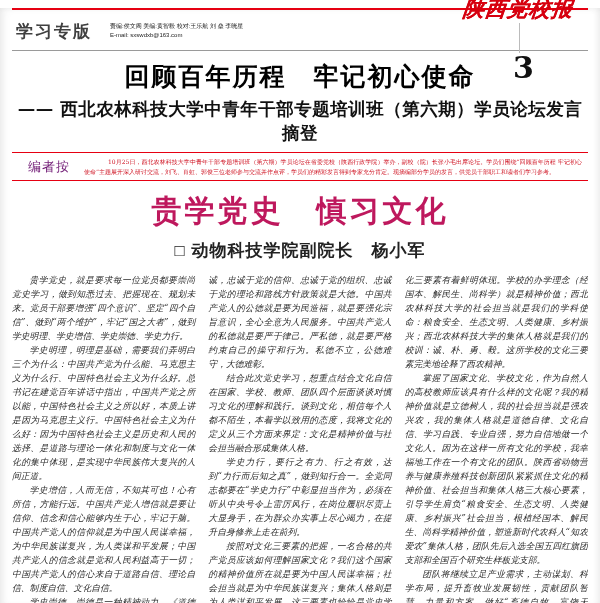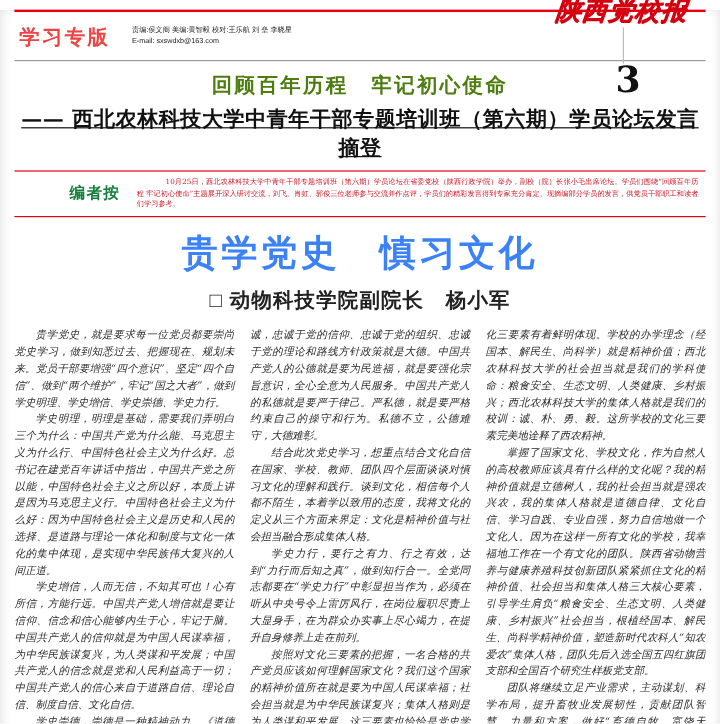--- a/index.html
+++ b/index.html
@@ -9,59 +9,59 @@
   .page {
     position: relative; width: 600px; height: 603px; background: #fff;
     box-shadow: inset 4px 0 8px rgba(0,0,0,0.05), inset -3px 0 6px rgba(0,0,0,0.04), inset 0 -4px 8px rgba(0,0,0,0.06);
     padding: 0 12px;
   }
 
   .top-rule { margin-top: 8px; height: 2px; background: #e60012; }
 
   
   .masthead-bar { display: flex; align-items: center; height: 40px; padding: 2px 2px 0 4px; }
-  .edition { font-family: "Liberation Sans", sans-serif; font-size: 17px; font-weight: bold; color: #ef4444; letter-spacing: 2px; white-space: nowrap; }
+  .edition { font-family: "Liberation Sans", sans-serif; font-size: 17px; font-weight: bold; color: #404040; letter-spacing: 2px; white-space: nowrap; }
   .credits { margin-left: 18px; font-family: "Liberation Sans", sans-serif; font-size: 6px; color: #222; line-height: 9px; flex: 1; }
   .right-group { display: flex; align-items: center; white-space: nowrap; flex-direction: column; }
   .date-block { text-align: left; margin-right: 8px; }
   .date { font-family: "Liberation Sans", sans-serif; font-size: 7.5px; font-weight: bold; color: #111; }
   .date-en { font-size: 4.8px; font-style: italic; color: #555; letter-spacing: 0.6px; margin-top: 1px; }
   .masthead-script {
     font-family: "DejaVu Serif", serif; font-style: italic; font-weight: bold;
     font-size: 21px; color: #d6000f; letter-spacing: 1px; transform: skewX(-6deg);
     margin-right: 10px; text-shadow: 0.4px 0.4px 0 #d6000f;
   }
   .vdiv { width: 1px; height: 30px; background: #bbb; margin-right: 8px; }
   .page-num { font-family: "DejaVu Serif", serif; font-size: 30px; font-weight: bold; color: #111; line-height: 30px; }
 
   .header-rule { height: 1px; background: #9a9a9a; }
 
   
   .headline { text-align: center; }
   .headline h1 {
     margin-top: 9px; font-family: Liberation Sans, sans-serif;
-    font-size: 17px; font-weight: bold; color: #4d7c0f; letter-spacing: 2px;
+    font-size: 25px; font-weight: bold; color: #000000; letter-spacing: 2px;
   }
   .headline h2 {
     margin-top: 4px; font-family: "DejaVu Serif", serif;
-    font-size: 17.5px; font-weight: bold; color: #111; letter-spacing: 0.5px; text-decoration: underline;
+    font-size: 17.5px; font-weight: bold; color: #111; letter-spacing: 0.5px;
   }
 
   
   .editor-note {
     margin-top: 7px; border-top: 1px solid #e60012; border-bottom: 1px solid #e60012;
     display: flex; align-items: center; padding: 4px 6px 4px 16px; min-height: 26px;
   }
-  .note-label { font-size: 13px; font-weight: bold; color: #15803d; letter-spacing: 1px; margin-right: 14px; white-space: nowrap; margin-left: 30px; }
+  .note-label { font-size: 13px; font-weight: normal; color: #701a75; letter-spacing: 1px; margin-right: 14px; white-space: nowrap; }
   .note-text { flex: 1; font-size: 6px; line-height: 9.5px; color: #cf1322; text-align: justify; text-indent: 4em; }
 
   
   .article-title {
     margin-top: 10px; text-align: center; font-family: "DejaVu Serif", serif;
-    font-size: 30px; font-weight: bold; color: #3b82f6; letter-spacing: 3px;
+    font-size: 30px; font-weight: bold; color: #be185d; letter-spacing: 3px;
   }
   .byline {
     margin-top: 7px; text-align: center; font-family: "Liberation Sans", sans-serif;
     font-size: 17px; font-weight: bold; color: #222; letter-spacing: 1px;
   }
   .columns {
     margin-top: 11px; height: 388px; overflow: hidden;
     column-count: 3; column-gap: 13px; column-fill: auto;
   }
   .columns p {

